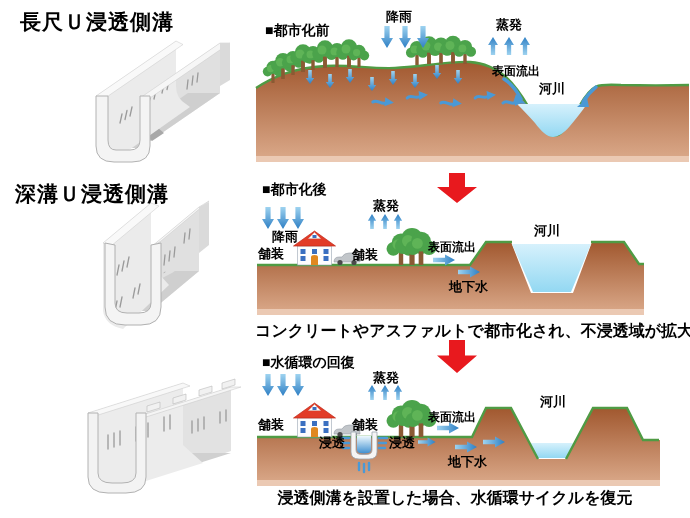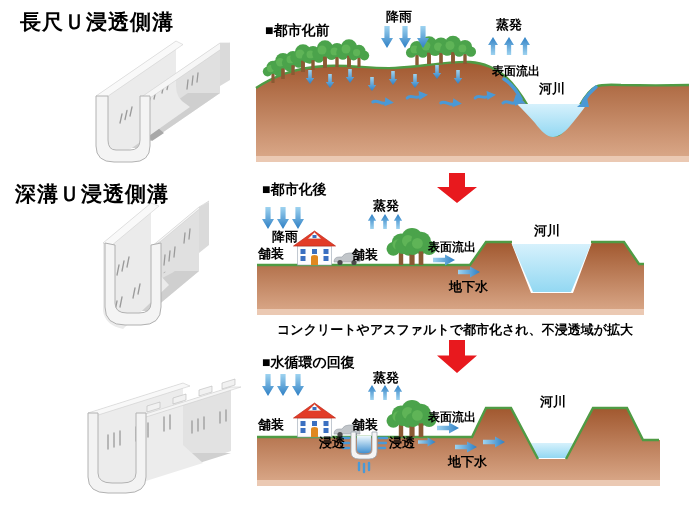--- a/index.html
+++ b/index.html
@@ -1,21 +1,21 @@
 <!DOCTYPE html>
 <html><head>
 <meta charset="utf-8">
 <style>
   html,body{margin:0;padding:0;background:#fff;}
   .stage{position:relative;width:690px;height:518px;background:#ffffff;overflow:hidden;
          font-family:"Liberation Sans","DejaVu Sans",sans-serif;color:#000;}
   .plabel{position:absolute;font-size:21px;font-weight:bold;letter-spacing:1px;white-space:nowrap;margin-left:12px;}
   .psvg{position:absolute;}
   .dsvg{position:absolute;}
-  .cap{position:absolute;left:255px;width:400px;text-align:center;font-size:13px;font-weight:bold;white-space:nowrap;}
+  .cap{position:absolute;left:255px;width:400px;text-align:center;font-size:16px;font-weight:bold;white-space:nowrap;}
   .redarrow{position:absolute;width:40px;background:#e8191e;
             clip-path:polygon(30% 0,70% 0,70% 47%,100% 47%,50% 100%,0 47%,30% 47%);}
   svg text{font-family:"Liberation Sans","DejaVu Sans",sans-serif;fill:#000;font-weight:bold;}
   .t14{font-size:14px;} .t13{font-size:13px;} .t12{font-size:12px;}
   .slit{stroke:#9a9a9a;stroke-width:1.3;stroke-linecap:round;}
 </style>
 </head>
 <body>
 
 <div class="stage">
@@ -304,14 +304,15 @@
     <text class="t13" x="118" y="30">蒸発</text>
     <text class="t13" x="3" y="77">舗装</text>
     <text class="t13" x="97" y="77">舗装</text>
     <text class="t12" x="173" y="69">表面流出</text>
     <text class="t13" x="64" y="95">浸透</text>
     <text class="t13" x="134" y="95">浸透</text>
     <text class="t13" x="285" y="54">河川</text>
     <text class="t13" x="193" y="114">地下水</text>
   </svg>
 
+  <div class="cap" style="top:488px">浸透側溝を設置した場合、水循環サイクルを復元</div>
 
 </div>
 
 </body></html>

